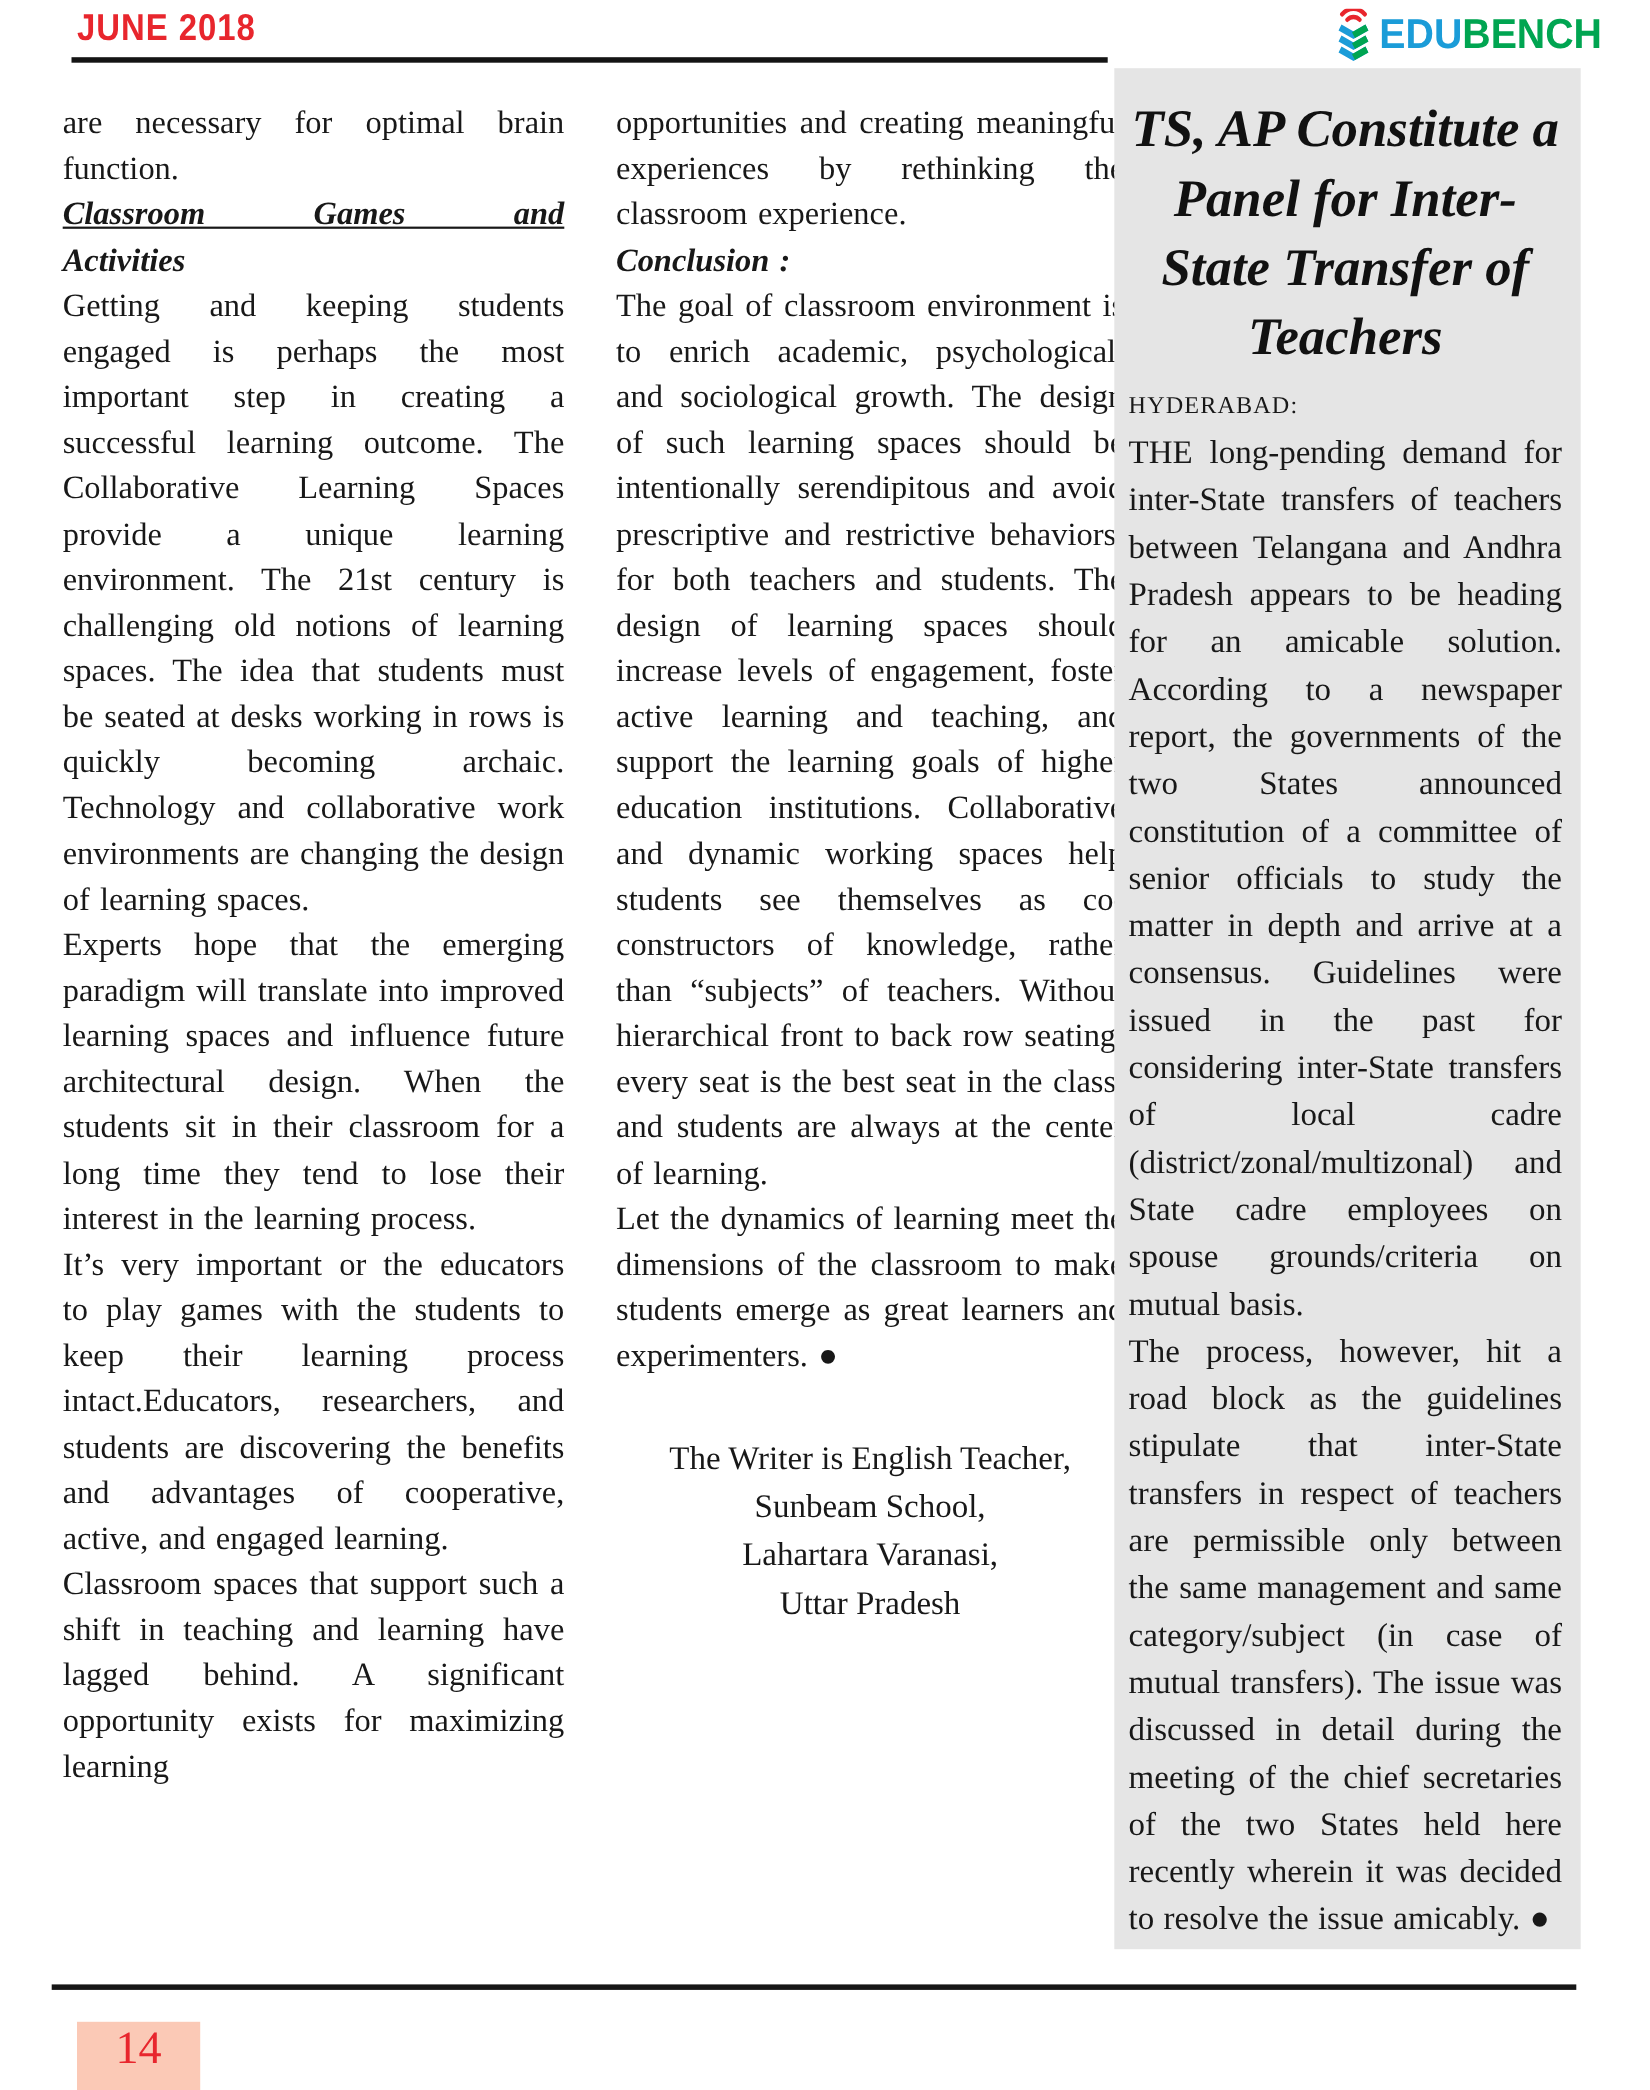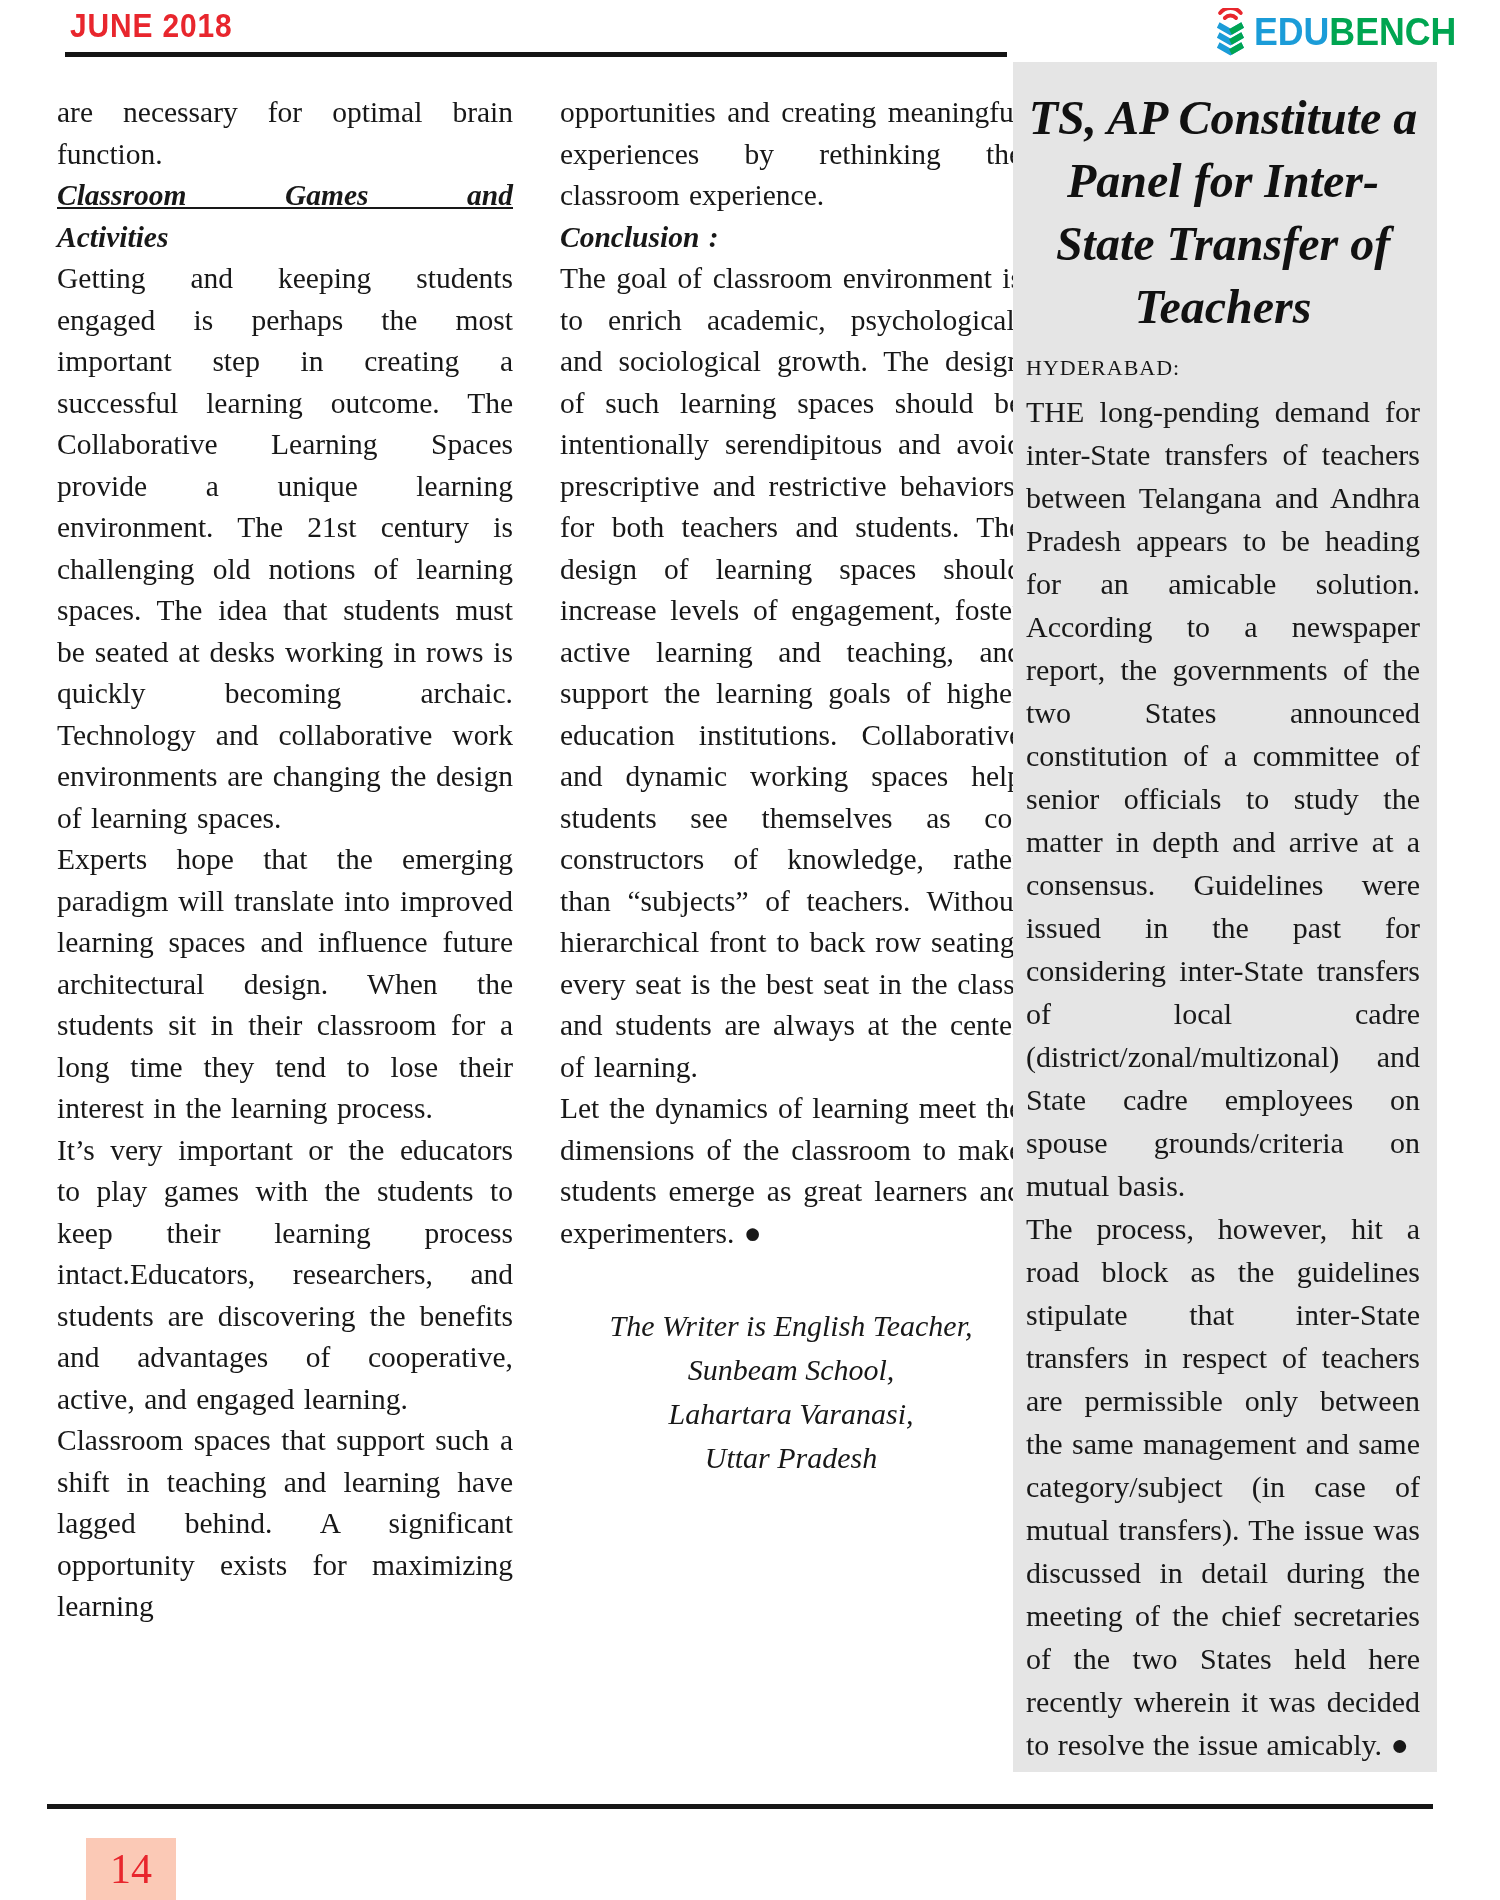--- a/index.html
+++ b/index.html
@@ -38,21 +38,21 @@
     margin:0; font-size:29.5px; line-height:41.5px;
     text-align:justify; word-spacing:2px;
   }
   .col h3 {
     margin:0; font-size:29.5px; line-height:41.5px;
     font-weight:700; font-style:italic; word-spacing:2px;
   }
   .spread { display:block; text-align-last:justify;text-decoration:underline; }
 
   .byline {
-    margin-top:50px; text-align:center; font-style:italic;
+    margin-top:50px; text-align:center; 
     font-size:30px; line-height:44px;
   }
 
   
   .panel {
     position:absolute; left:1013px; top:62px; width:424px; height:1710px;
     background:#e5e5e5; box-sizing:border-box; padding:24px 17px 0 13px;
   }
   .panel h1 {
     margin:0 0 8px 0; font-size:48px; line-height:63px;
@@ -65,22 +65,22 @@
     margin:0; font-size:30px; line-height:43px;
     text-align:justify; word-spacing:1px;
   }
 
   
   .footer-rule {
     position:absolute; left:47px; top:1804px; width:1386px; height:5px;
     background:#161616;
   }
   .page-number-box {
-    position:absolute; left:86px; top:1838px; width:90px; height:62px;
-    background:#fbc9b6; display:flex; align-items:center; justify-content:center;
+    position:absolute; left:70px; top:1838px; width:112px; height:62px;
+    background:#fbc9b6; display:flex; align-items:flex-start; justify-content:center;
   }
   .page-number {
     font-size:42px; color:#e8262d; font-family:"Liberation Serif", serif;
   }
 </style>
 </head>
 <body>
 
 <div class="page">
 

